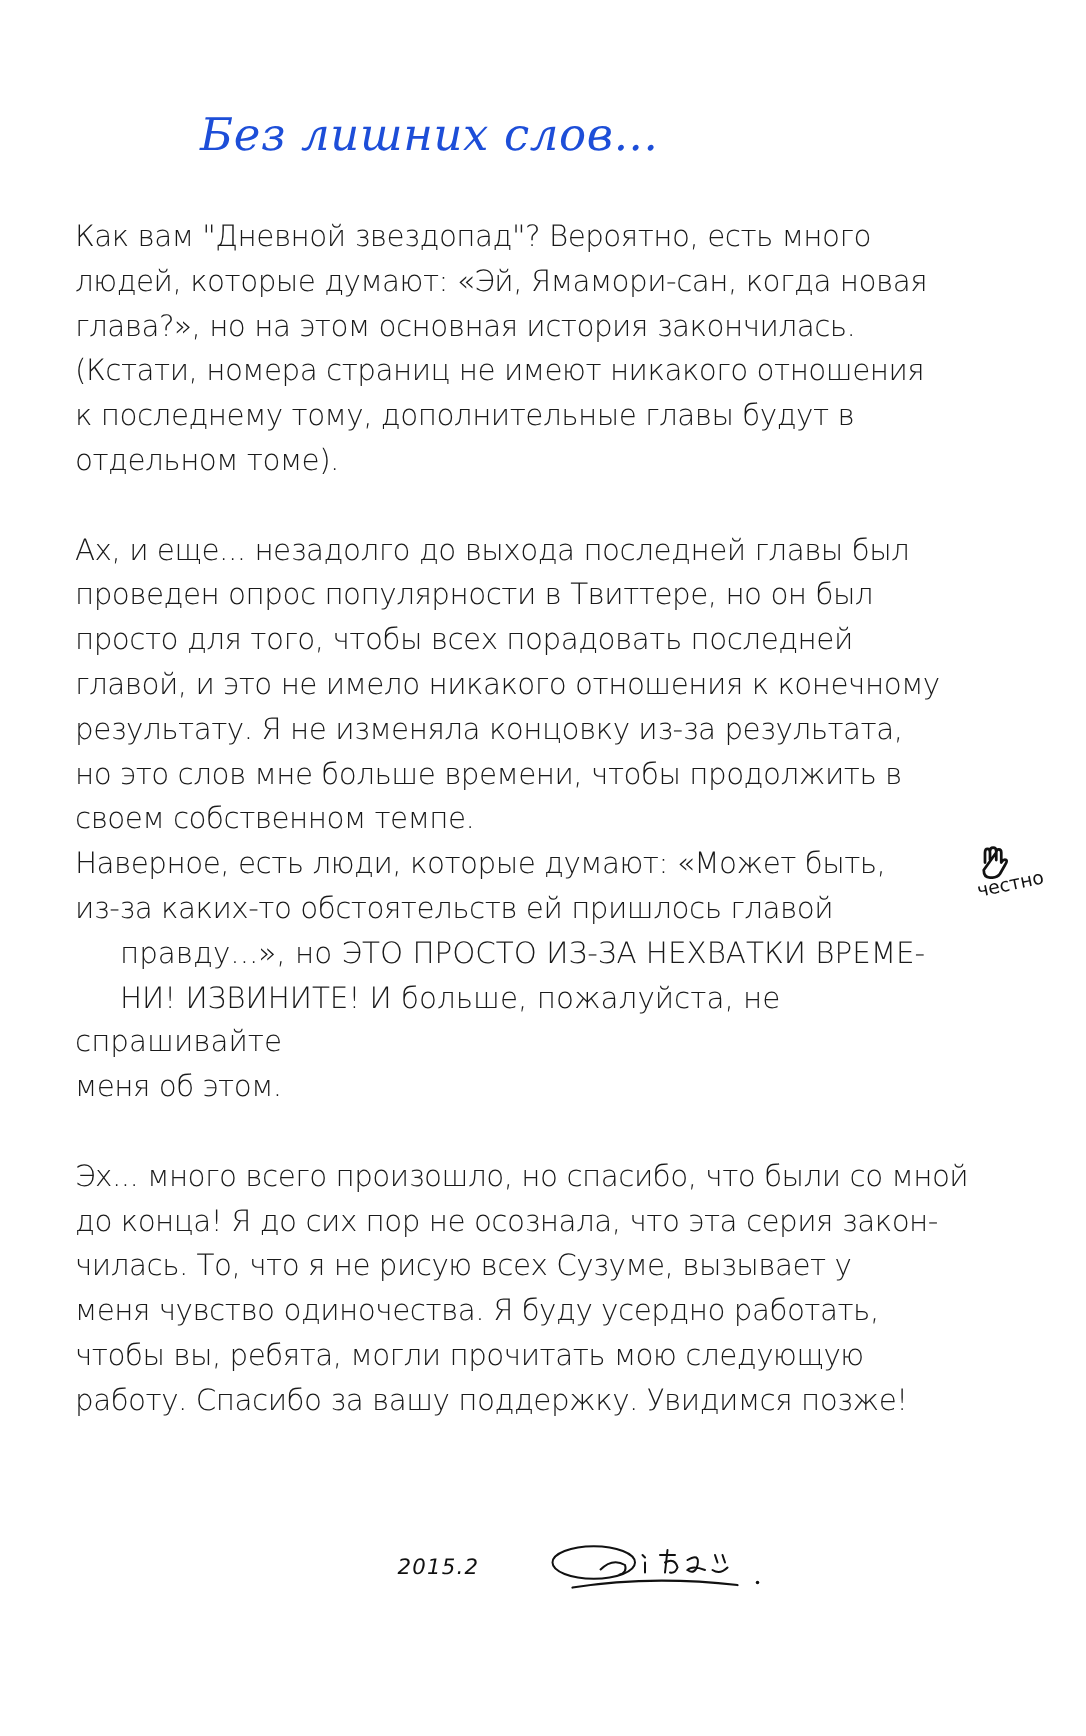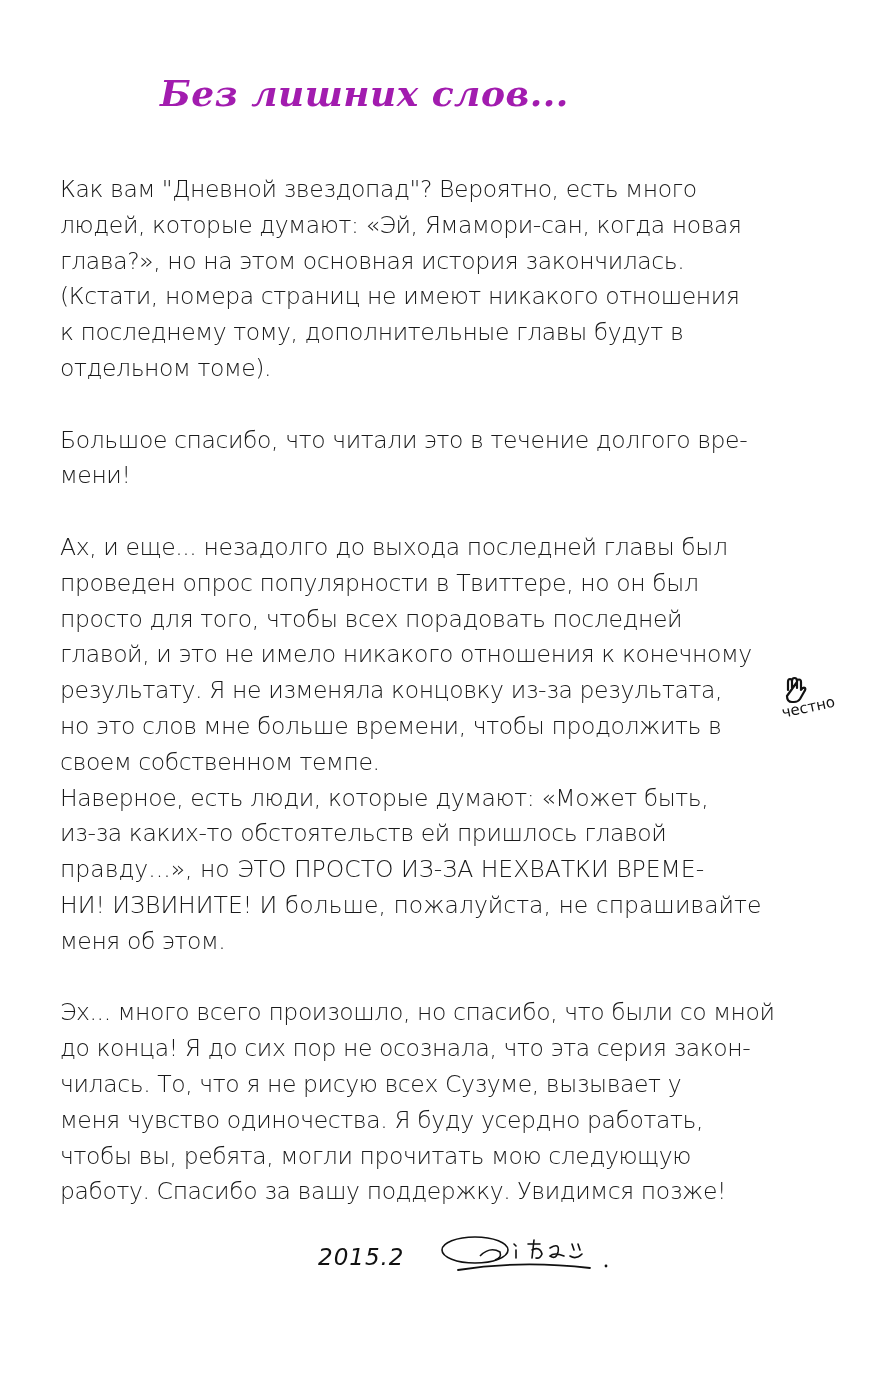--- a/index.html
+++ b/index.html
@@ -10,27 +10,27 @@
     body {
       width: 869px;
       height: 1389px;
       position: relative;
       overflow: hidden;
       color: #111111;
     }
     .title {
       position: absolute;
       left: 160px;
-      top: 72px;
+      top: 88px;
       font-family: "DejaVu Serif", serif;
       font-style: italic;
-      font-weight: bold;
+      font-weight: normal;
       font-size: 36px;
       letter-spacing: 0.5px;
-      color: #a21caf;
+      color: #1d4ed8;
       margin: 0;
     }
     .body-text {
       position: absolute;
       left: 60px;
       top: 172px;
       width: 730px;
       font-family: "DejaVu Sans", sans-serif;
       font-size: 23.5px;
       line-height: 35.8px;
@@ -38,20 +38,21 @@
       color: #1a1a1a;
       letter-spacing: -0.4px;
     }
     .para {
       margin: 0 0 35.8px 0;
       white-space: pre-line;
     }
     .para.tight { margin-bottom: 0; }
     .shout {
       letter-spacing: 0px;
+      margin-left: 36px;
     }
     .side-note {
       position: absolute;
       left: 776px;
       top: 676px;
       width: 90px;
       height: 70px;
     }
     .hand-icon {
       position: absolute;
@@ -76,21 +77,21 @@
       top: 1232px;
       width: 340px;
       height: 60px;
     }
     .date {
       position: absolute;
       left: 8px;
       top: 12px;
       font-family: "DejaVu Sans", sans-serif;
       font-style: italic;
-      font-size: 23px;
+      font-size: 17px;
       letter-spacing: 1px;
       color: #111;
     }
     .signature {
       position: absolute;
       left: 130px;
       top: 0px;
       width: 200px;
       height: 50px;
     }
@@ -100,22 +101,20 @@
 
 <h1 class="title">Без лишних слов...</h1>
 
 <div class="body-text">
   <p class="para"><span>Как вам "Дневной звездопад"? Вероятно, есть много</span>
 <span>людей, которые думают: «Эй, Ямамори-сан, когда новая</span>
 <span>глава?», но на этом основная история закончилась.</span>
 <span>(Кстати, номера страниц не имеют никакого отношения</span>
 <span>к последнему тому, дополнительные главы будут в</span>
 <span>отдельном томе).</span></p>
-  <p class="para"><span>Большое спасибо, что читали это в течение долгого вре-</span>
-<span>мени!</span></p>
   <p class="para tight"><span>Ах, и еще... незадолго до выхода последней главы был</span>
 <span>проведен опрос популярности в Твиттере, но он был</span>
 <span>просто для того, чтобы всех порадовать последней</span>
 <span>главой, и это не имело никакого отношения к конечному</span>
 <span>результату. Я не изменяла концовку из-за результата,</span>
 <span>но это слов мне больше времени, чтобы продолжить в</span>
 <span>своем собственном темпе.</span></p>
   <p class="para"><span>Наверное, есть люди, которые думают: «Может быть,</span>
 <span>из-за каких-то обстоятельств ей пришлось главой</span>
 <span class="shout">правду...», но ЭТО ПРОСТО ИЗ-ЗА НЕХВАТКИ ВРЕМЕ-</span>

